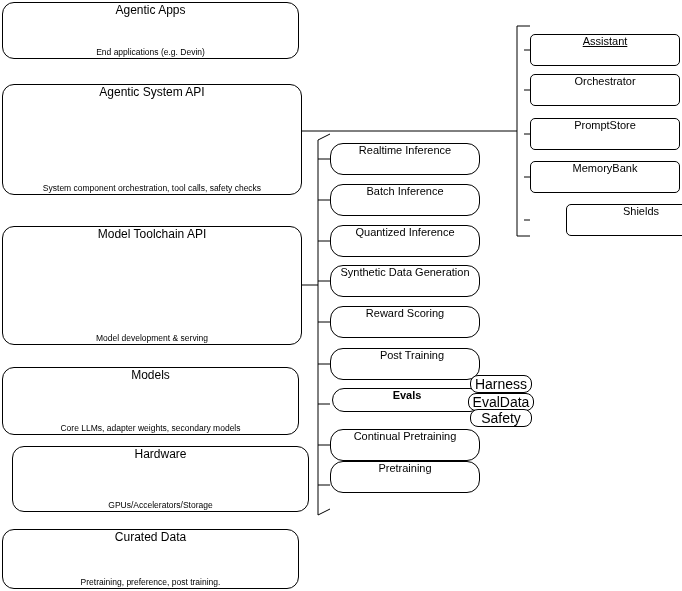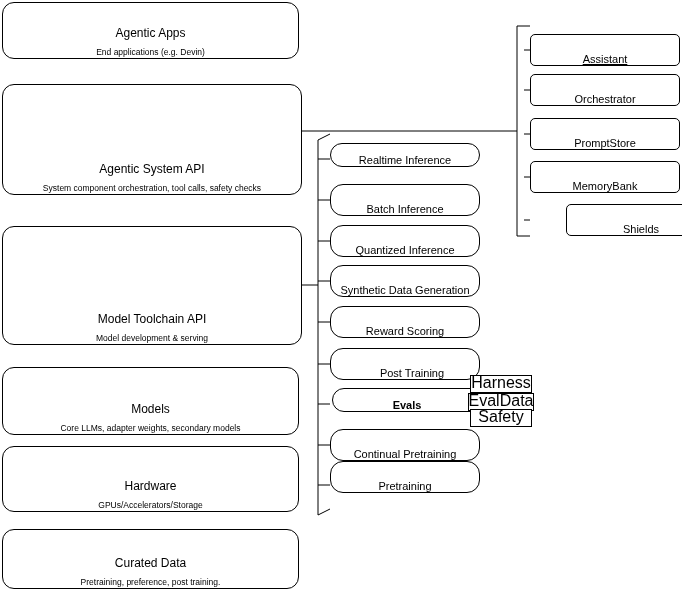--- a/index.html
+++ b/index.html
@@ -20,21 +20,21 @@
     height: 591px;
   }
   .node {
     position: absolute;
     box-sizing: border-box;
     border: 1px solid #000000;
     background: #ffffff;
     display: flex;
     flex-direction: column;
     align-items: center;
-    justify-content: flex-end;
+    justify-content: space-between;
     text-align: center;
   }
   .layer {
     border-radius: 12px;
   }
   .layer .title {
     font-size: 12px;
     line-height: 15px;
   }
   .layer .subtitle {
@@ -44,22 +44,22 @@
   }
   .pill {
     border-radius: 13px;
     font-size: 11px;
   }
   .api-pill {
     border-radius: 5px;
     font-size: 11px;
   }
   .mini {
-    border-radius: 0;
-    font-size: 16px;
+    border-radius: 8px;
+    font-size: 14px;
   }
   svg.connectors {
     position: absolute;
     left: 0;
     top: 0;
     width: 682px;
     height: 591px;
     pointer-events: none;
   }
 </style>
@@ -108,21 +108,21 @@
   <div class="node layer" style="left:2px; top:367px; width:297px; height:68px;">
     <div class="title">Models</div>
     <div class="subtitle">Core LLMs, adapter weights, secondary models</div>
   </div>
 
   <div class="node layer" style="left:2px; top:226px; width:300px; height:119px;">
     <div class="title">Model Toolchain API</div>
     <div class="subtitle">Model development &amp; serving</div>
   </div>
 
-  <div class="node layer" style="left:2px; top:446px; width:297px; height:66px;">
+  <div class="node layer" style="left:12px; top:446px; width:297px; height:66px;">
     <div class="title">Hardware</div>
     <div class="subtitle">GPUs/Accelerators/Storage</div>
   </div>
 
   <div class="node layer" style="left:2px; top:529px; width:297px; height:60px;">
     <div class="title">Curated Data</div>
     <div class="subtitle">Pretraining, preference, post training.</div>
   </div>
 
   <div class="node api-pill" style="left:530px; top:34px; width:150px; height:32px;text-decoration:underline;">
@@ -134,21 +134,21 @@
   <div class="node api-pill" style="left:530px; top:118px; width:150px; height:32px;">
     <span>PromptStore</span>
   </div>
   <div class="node api-pill" style="left:530px; top:161px; width:150px; height:32px;">
     <span>MemoryBank</span>
   </div>
   <div class="node api-pill" style="left:530px; top:204px; width:150px; height:32px;margin-left:36px;">
     <span>Shields</span>
   </div>
 
-  <div class="node pill" style="left:330px; top:143px; width:150px; height:24px;border-radius:14px;">
+  <div class="node pill" style="left:330px; top:143px; width:150px; height:32px;">
     <span>Realtime Inference</span>
   </div>
   <div class="node pill" style="left:330px; top:184px; width:150px; height:32px;">
     <span>Batch Inference</span>
   </div>
   <div class="node pill" style="left:330px; top:225px; width:150px; height:32px;">
     <span>Quantized Inference</span>
   </div>
   <div class="node pill" style="left:330px; top:265px; width:150px; height:32px;">
     <span>Synthetic Data Generation</span>

